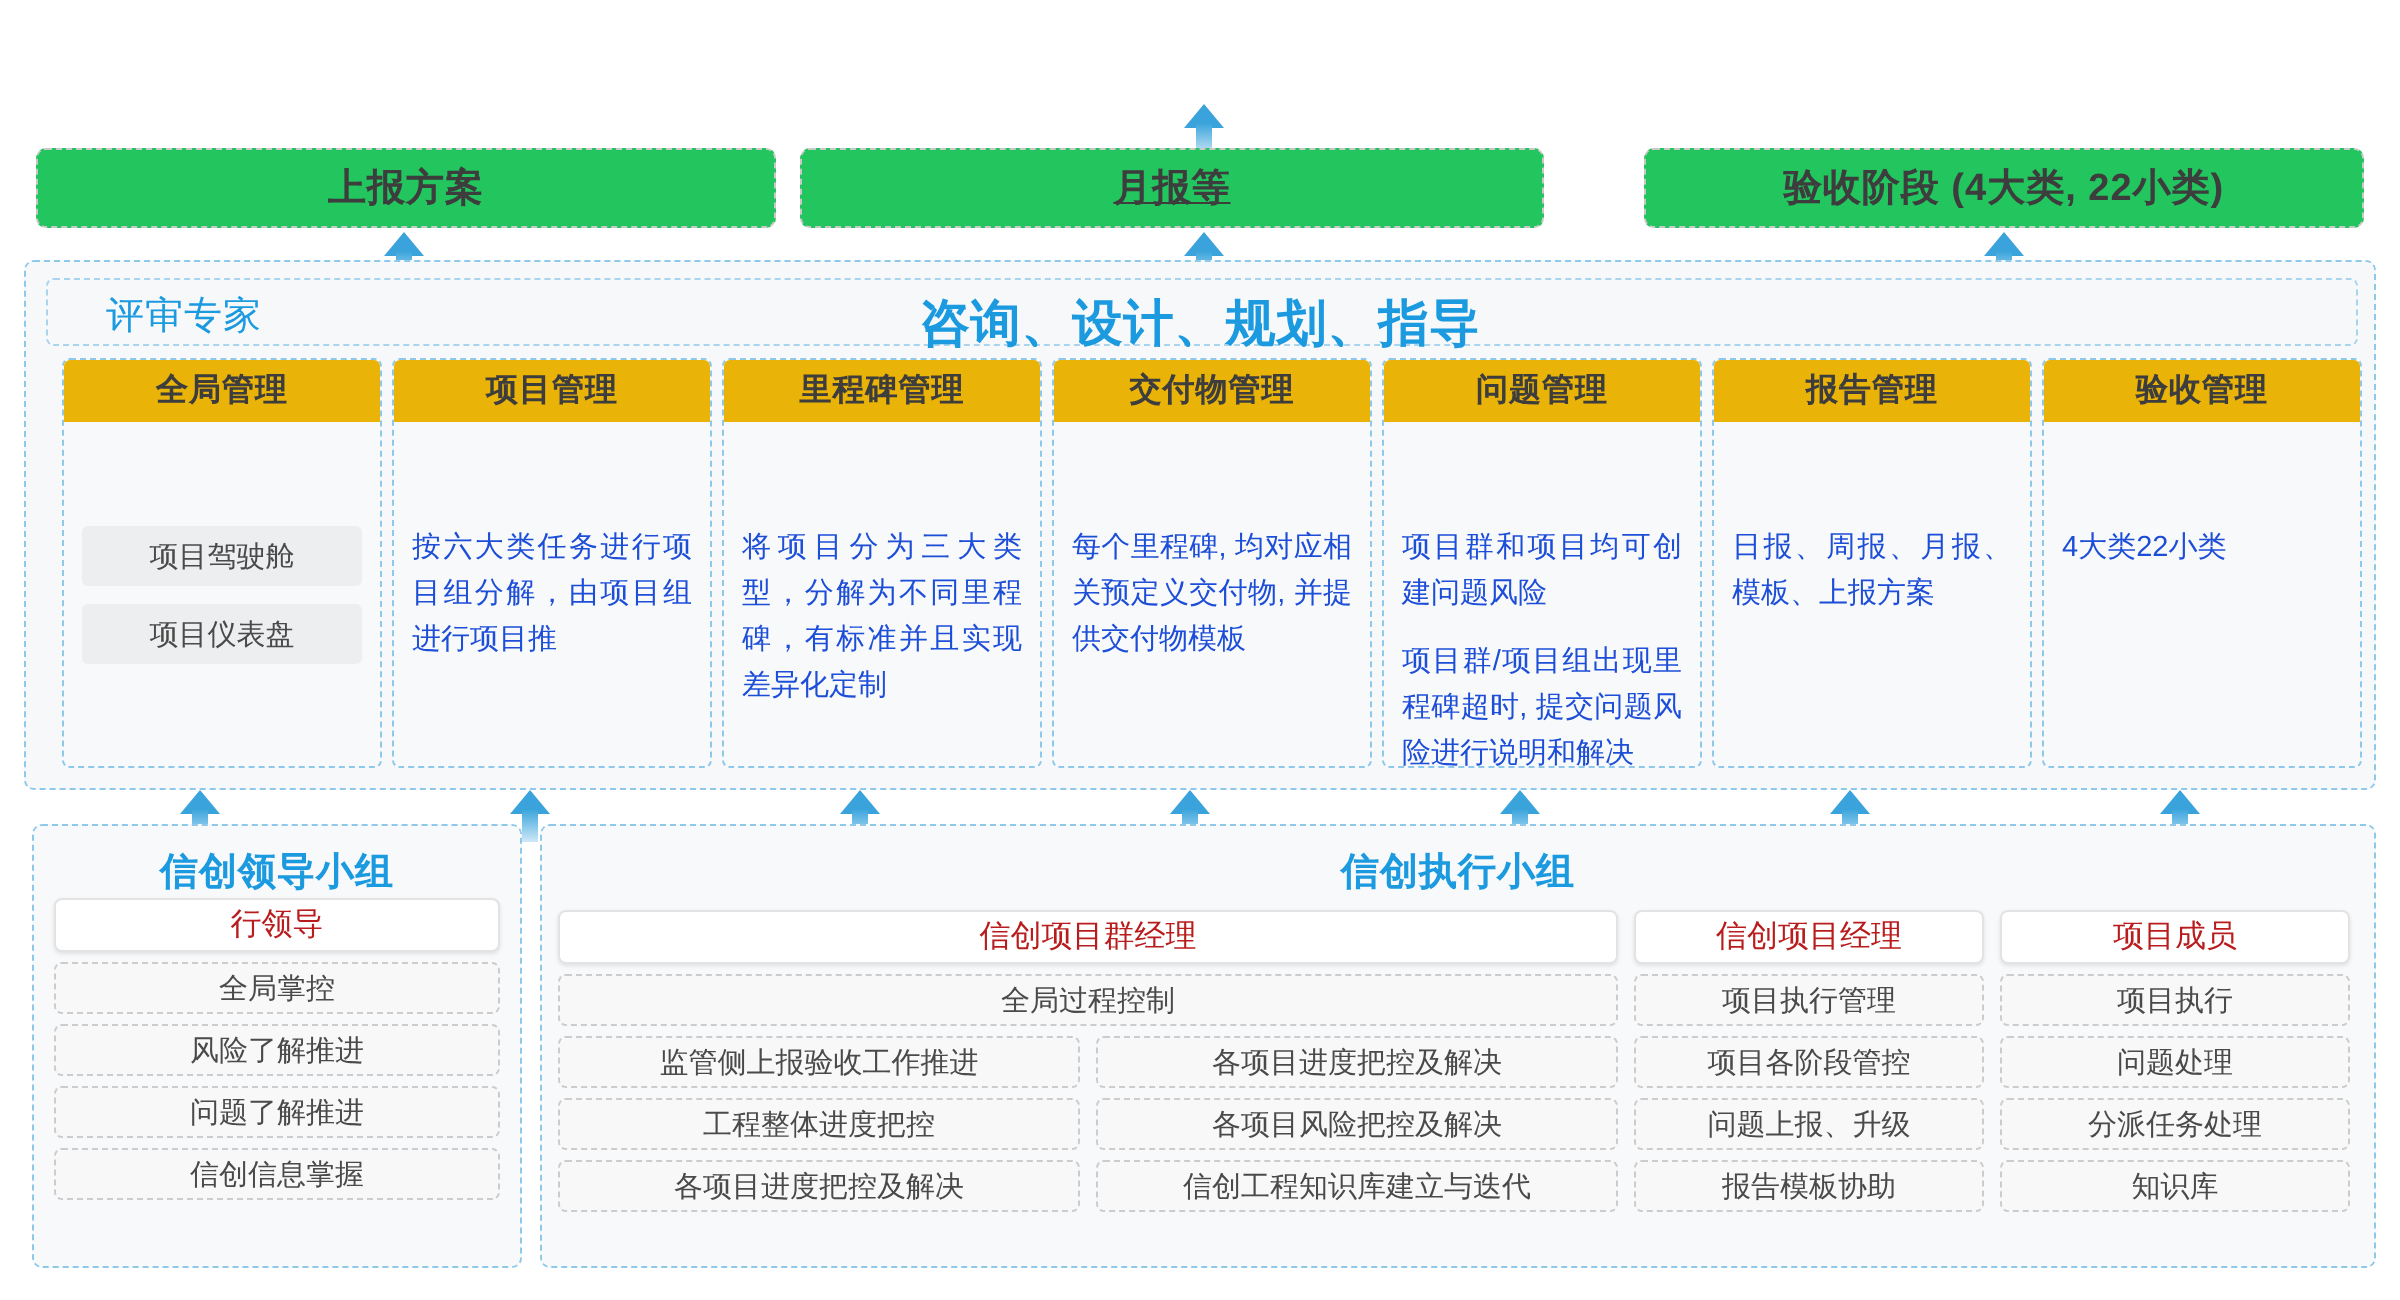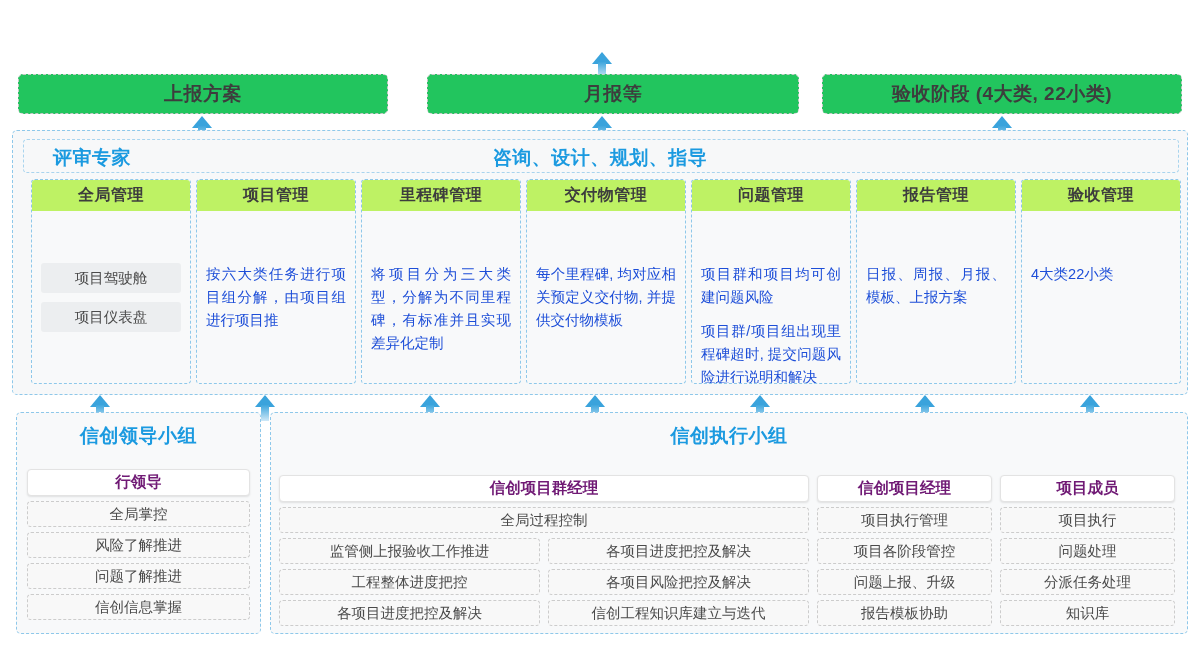--- a/index.html
+++ b/index.html
@@ -45,62 +45,62 @@
   .report-box {
     position: absolute; top: 74px; height: 40px;
     background: #22c55e;
     border: 1px dashed #c8c8c8;
     border-radius: 5px;
     display: flex; align-items: center; justify-content: center;
     color: #3d3d3d; font-size: 19px; font-weight: bold;
     letter-spacing: 0.5px;
   }
   #report-0 { left: 18px;  width: 370px; }
-  #report-1 { left: 427px; width: 372px; }
+  #report-1 { left: 400px; width: 372px; text-decoration: underline; }
   #report-2 { left: 822px; width: 360px; }
 
   
   .consult-panel {
     position: absolute;
     left: 12px; top: 130px; width: 1176px; height: 265px;
     background: #f7f8f9;
     border: 1px dashed #8ec8ea;
     border-radius: 5px;
   }
   .consult-titlebar {
     position: absolute; left: 10px; top: 8px;
     width: 1156px; height: 34px;
     border: 1px dashed #a9d4ee;
     border-radius: 4px;
     background: transparent;
   }
   .consult-left-title {
     position: absolute; left: 40px; top: 14px;
-    font-size: 19px; font-weight: bold; color: #1b9ae0;
+    font-size: 19px; font-weight: normal; color: #1b9ae0;
     letter-spacing: 0.5px;
   }
   .consult-center-title {
     position: absolute; left: 0; right: 0; top: 14px;
     text-align: center;
-    font-size: 19px; font-weight: bold; color: #1b9ae0;
+    font-size: 25px; font-weight: bold; color: #1b9ae0;
     letter-spacing: 0.5px;
   }
 
   
   .mgmt-col {
     position: absolute; top: 48px;
     width: 160px; height: 205px;
     border: 1px dashed #8ec8ea;
     border-radius: 4px;
     background: #f8f9fa;
     overflow: hidden;
   }
   .mgmt-head {
     height: 31px;
-    background: #bef264;
+    background: #eab308;
     display: flex; align-items: center; justify-content: center;
     font-size: 16px; font-weight: bold; color: #3d3d3d;
     letter-spacing: 0.5px;
   }
   .mgmt-body { padding: 9px 9px 0 9px; margin-top: 43px; }
   .mgmt-para {
     font-size: 14.5px; color: #1d4ed8; line-height: 1.58;
     text-align: justify; text-align-last: left;
     margin-bottom: 11px;
   }
@@ -134,24 +134,23 @@
     padding-top: 4px;
   }
   .exec-title { padding-top: 10px; text-align: center; }
 
   .role-head {
     background: #ffffff;
     border: 1px solid #e3e3e3;
     border-radius: 4px;
     height: 27px;
     display: flex; align-items: center; justify-content: center;
-    font-size: 15.5px; font-weight: bold; color: #701a75;
+    font-size: 15.5px; font-weight: normal; color: #b91c1c;
     box-shadow: 0 1px 2px rgba(0,0,0,0.10);
     margin-bottom: 5px;
-    margin-top: 20px;
   }
   .task-chip {
     border: 1px dashed #cccccc;
     border-radius: 4px;
     background: #f8f8f8;
     height: 26px;
     display: flex; align-items: center; justify-content: center;
     font-size: 14.5px; color: #4a4a4a;
     margin-bottom: 5px;
   }

